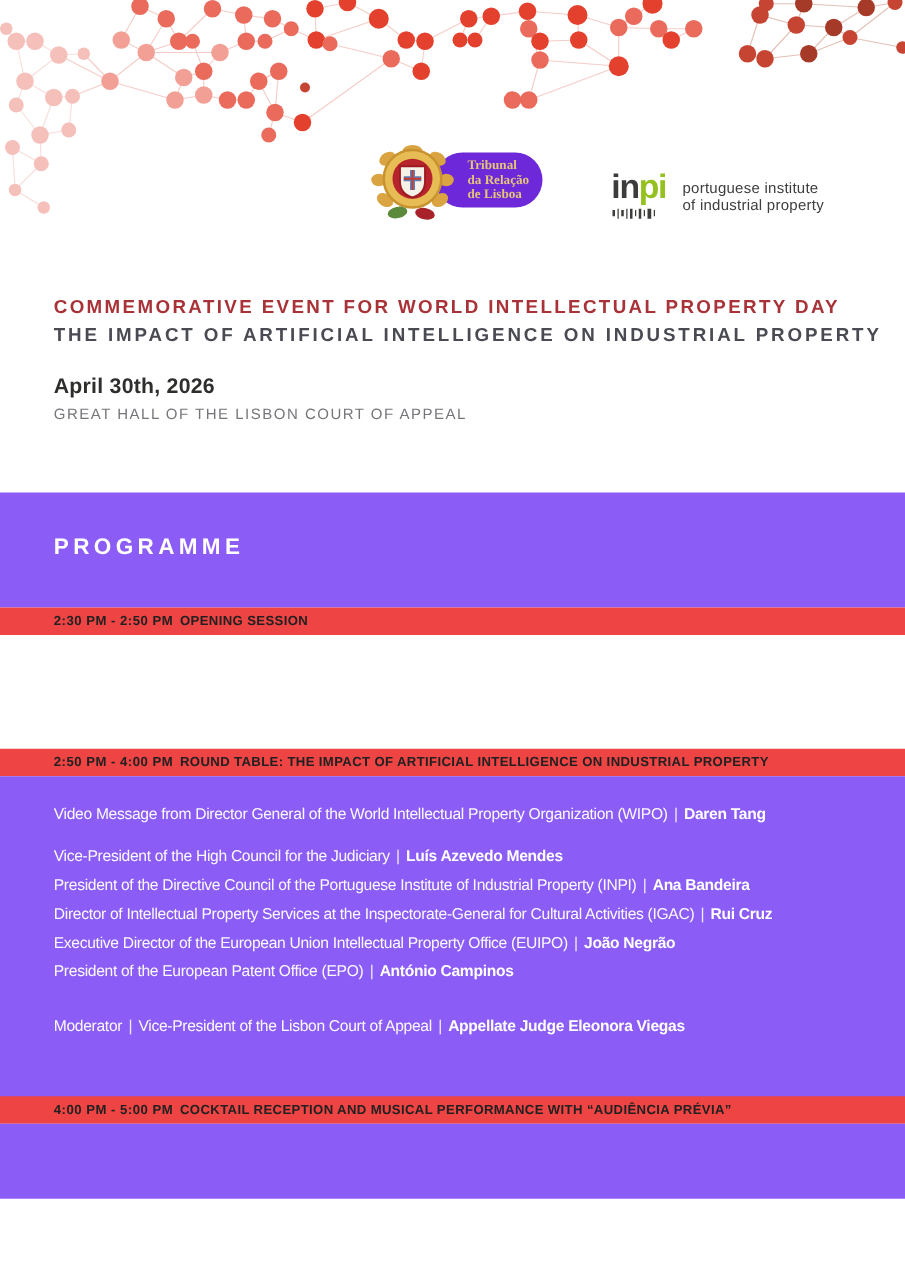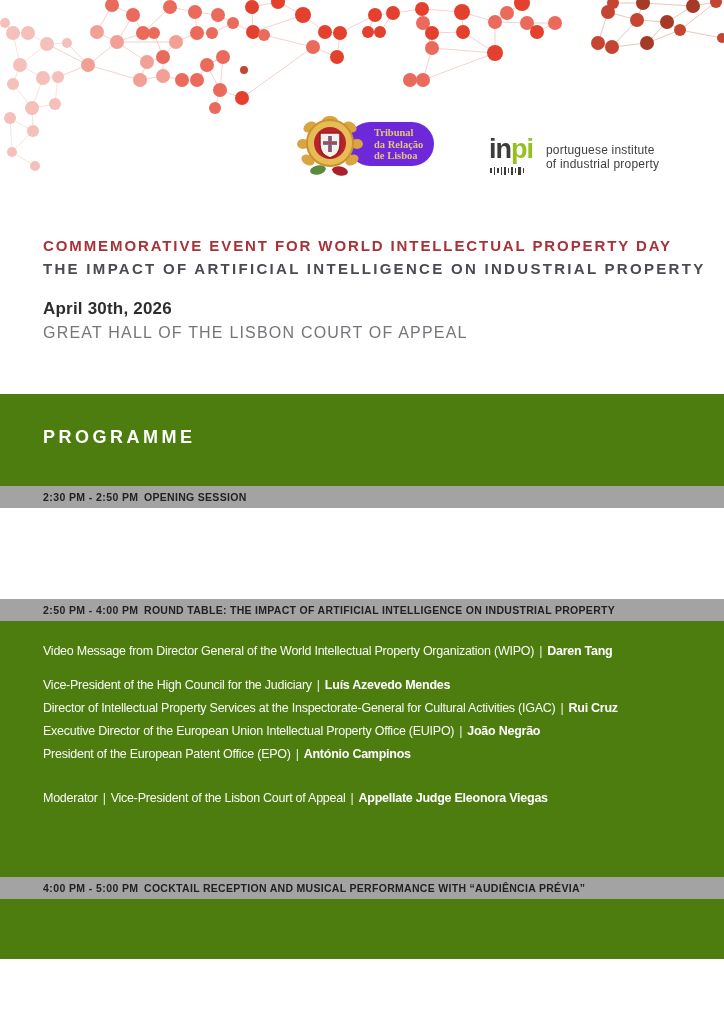--- a/index.html
+++ b/index.html
@@ -21,29 +21,29 @@
   .inpi-barcode{position:absolute;left:1px;top:30px;display:flex;align-items:center;gap:2px;height:9px;}
   .inpi-barcode i{display:block;background:#3c3c3b;}
   .inpi-tagline{position:absolute;left:57px;top:8px;}
   .inpi-tagline .tl{display:block;font-size:12px;line-height:13.5px;color:#3e3e3d;letter-spacing:0.2px;}
 
   
   .hdr{position:absolute;left:43px;}
   .title1{top:237px;font-size:15px;font-weight:700;color:#a93238;letter-spacing:1.9px;white-space:nowrap;}
   .title2{top:260px;font-size:15px;font-weight:700;color:#4a4b52;letter-spacing:2.3px;white-space:nowrap;}
   .date{top:299px;font-size:17px;font-weight:600;color:#2f2e2d;letter-spacing:0.2px;}
-  .venue{top:324px;font-size:16px;font-weight:500;color:#75767a;letter-spacing:1.2px;}
+  .venue{top:324px;font-size:12px;font-weight:500;color:#75767a;letter-spacing:1.2px;}
 
   
-  .block{position:absolute;left:0;width:724px;background:#4d7c0f;box-sizing:border-box;}
+  .block{position:absolute;left:0;width:724px;background:#8b5cf6;box-sizing:border-box;}
   .block1{top:394px;height:92px;}
   .block2{top:508px;height:91px;padding-top:28px;}
   .block3{top:621px;height:263px;padding-top:19px;}
   .block4{top:899px;height:60px;}
-  .bar{position:absolute;left:0;width:724px;height:22px;background:#a3a3a3;display:flex;align-items:center;}
+  .bar{position:absolute;left:0;width:724px;height:22px;background:#ef4444;display:flex;align-items:center;}
   .bar1{top:486px;}
   .bar2{top:599px;}
   .bar3{top:877px;}
   .bar .time{margin-left:43px;width:101px;flex:0 0 101px;font-size:10.5px;font-weight:700;color:#232021;letter-spacing:0.4px;white-space:nowrap;}
   .bar .bar-title{font-size:10.5px;font-weight:700;color:#232021;letter-spacing:0.3px;white-space:nowrap;}
 
   .prog-heading{margin:33px 0 0 43px;font-size:18px;font-weight:700;color:#ffffff;letter-spacing:3.5px;}
 
   .entry{margin:0 43px;font-size:12.5px;line-height:23px;letter-spacing:-0.25px;color:#ffffff;white-space:nowrap;}
   .entry .role{font-weight:400;color:rgba(255,255,255,0.97);}
@@ -319,20 +319,23 @@
   </div>
 
   <div class="block block3">
     <div class="entry gap-after">
       <span class="role">Video Message from Director General of the World Intellectual Property Organization (WIPO)</span><span class="pipe">|</span><span class="name">Daren Tang</span>
     </div>
     <div class="entry">
       <span class="role">Vice-President of the High Council for the Judiciary</span><span class="pipe">|</span><span class="name">Luís Azevedo Mendes</span>
     </div>
     <div class="entry">
+      <span class="role">President of the Directive Council of the Portuguese Institute of Industrial Property (INPI)</span><span class="pipe">|</span><span class="name">Ana Bandeira</span>
+    </div>
+    <div class="entry">
       <span class="role">Director of Intellectual Property Services at the Inspectorate-General for Cultural Activities (IGAC)</span><span class="pipe">|</span><span class="name">Rui Cruz</span>
     </div>
     <div class="entry">
       <span class="role">Executive Director of the European Union Intellectual Property Office (EUIPO)</span><span class="pipe">|</span><span class="name">João Negrão</span>
     </div>
     <div class="entry">
       <span class="role">President of the European Patent Office (EPO)</span><span class="pipe">|</span><span class="name">António Campinos</span>
     </div>
     <div class="entry moderator">
       <span class="role">Moderator</span><span class="pipe">|</span><span class="role">Vice-President of the Lisbon Court of Appeal</span><span class="pipe">|</span><span class="name">Appellate Judge Eleonora Viegas</span>

